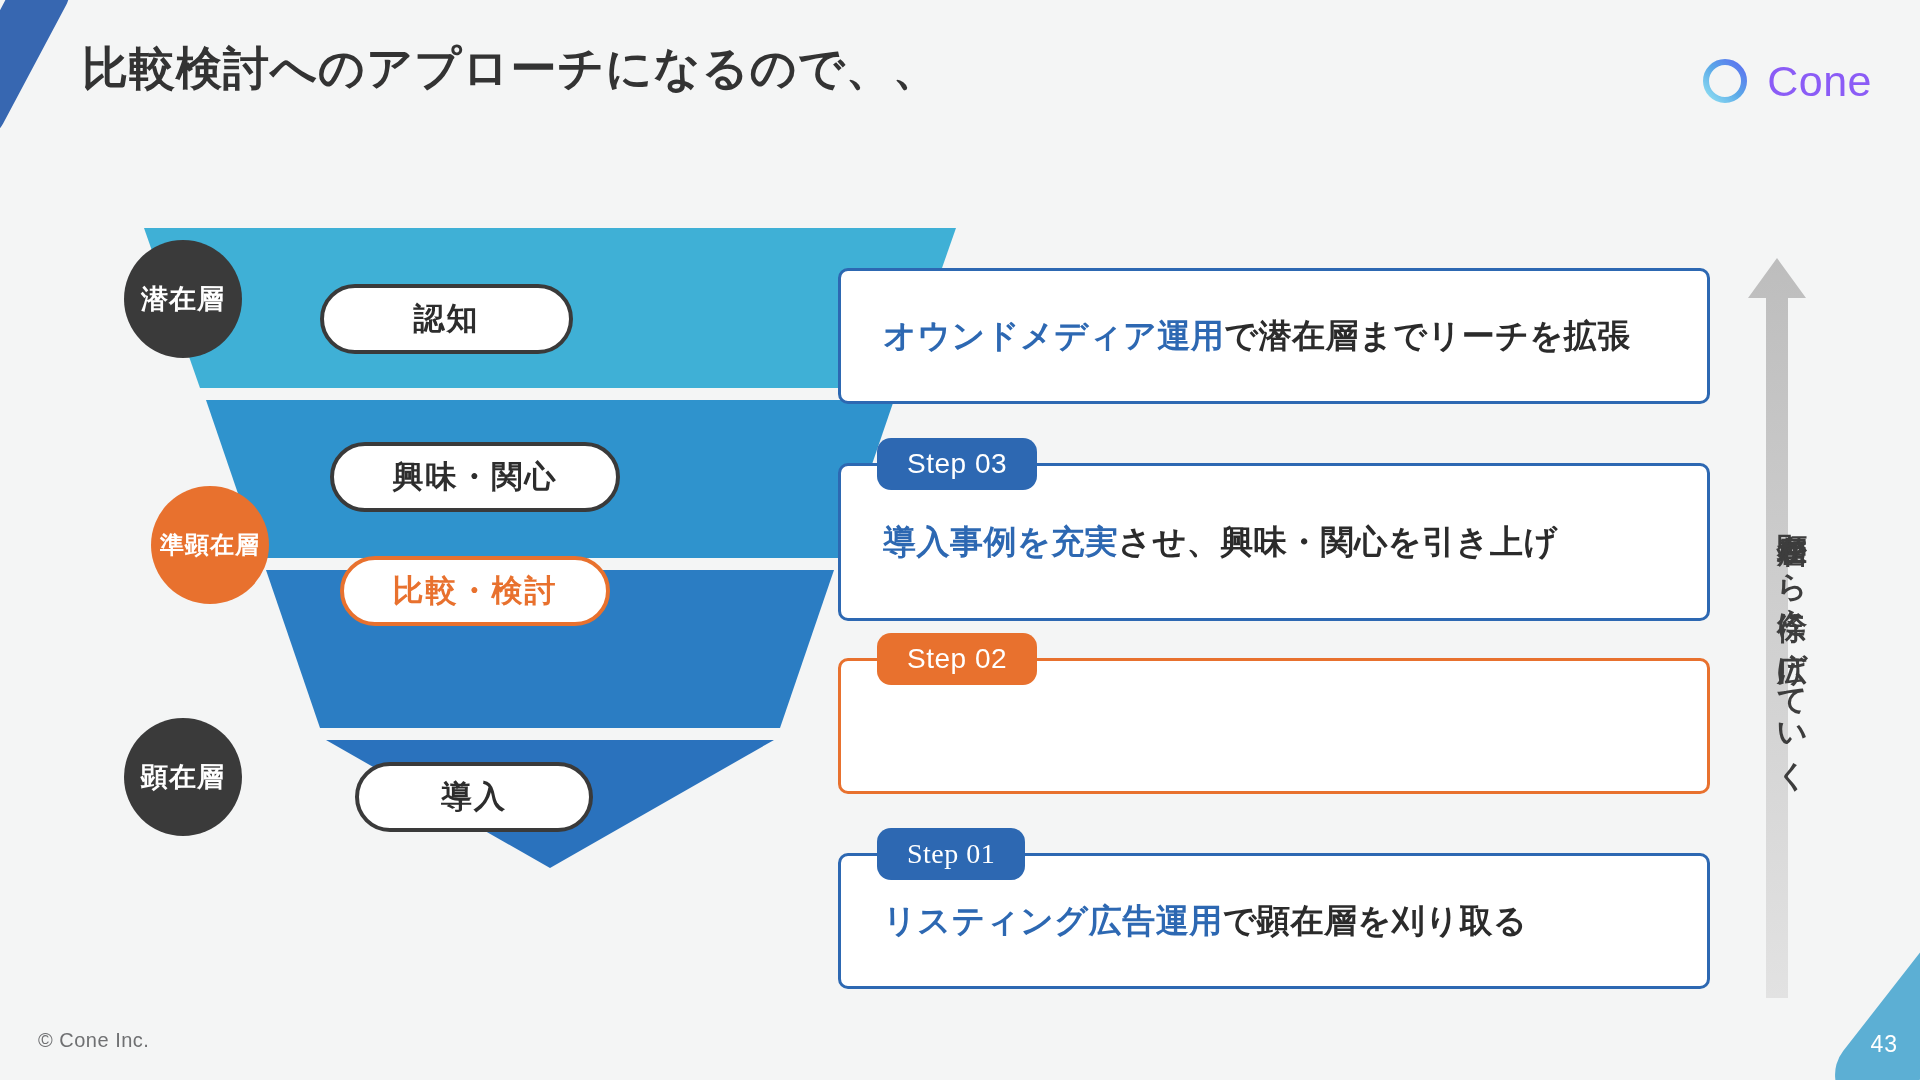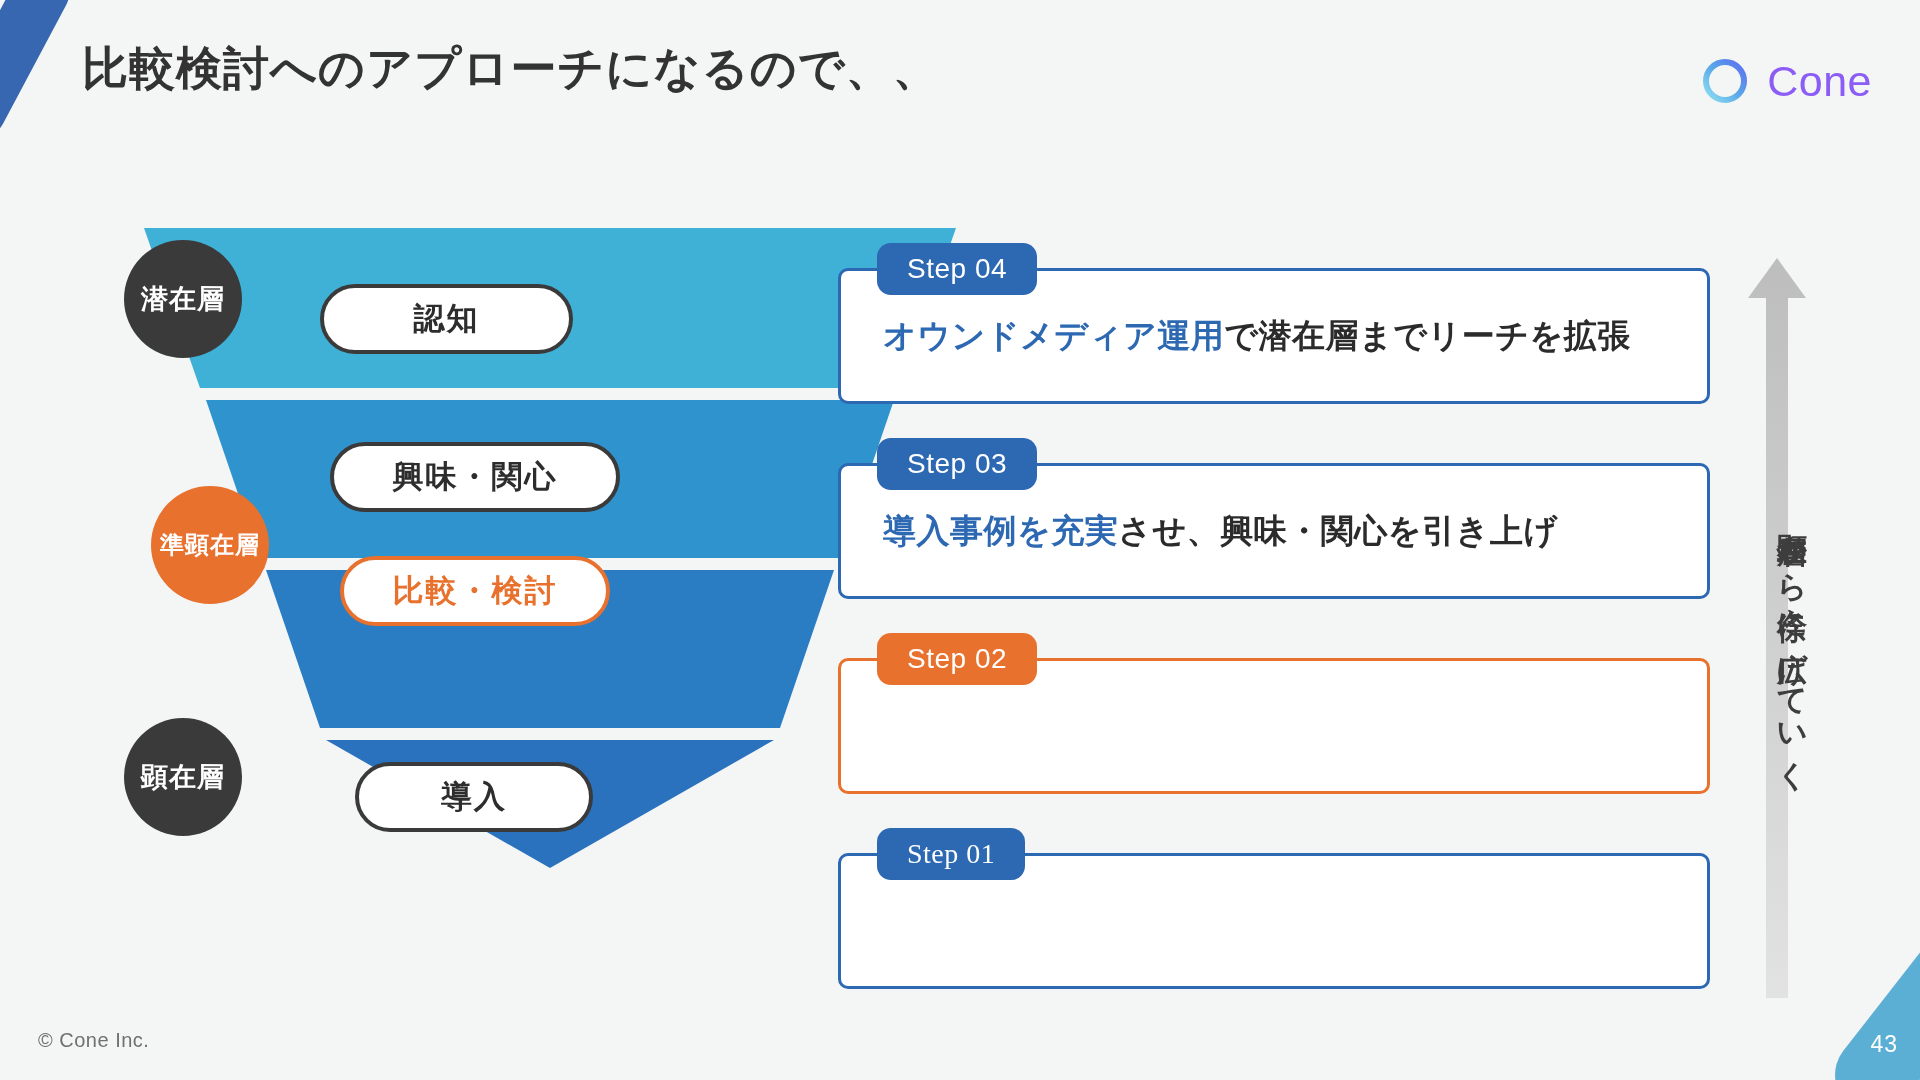--- a/index.html
+++ b/index.html
@@ -239,39 +239,41 @@
     </div>
     <div class="stage-pill pill-orange" style="left:200px; top:328px; width:262px; height:62px;">
       <span>比較・検討</span>
     </div>
     <div class="stage-pill pill-dark" style="left:215px; top:488px; width:230px; height:62px;">
       <span>導入</span>
     </div>
   </div>
 
   <div class="card card-blue" style="left:838px; top:268px; width:872px; height:136px;">
-    <div class="card-tag tag-blue">Step 04</div>
     <div class="card-text">
       <span class="hl-blue">オウンドメディア運用</span><span>で潜在層までリーチを拡張</span>
     </div>
   </div>
 
-  <div class="card card-blue" style="left:838px; top:463px; width:872px; height:136px;">
+  <div class="card card-blue" style="left:838px; top:463px; width:872px; height:158px;">
     <div class="card-tag tag-blue">Step 03</div>
     <div class="card-text">
       <span class="hl-blue">導入事例を充実</span><span>させ、興味・関心を引き上げ</span>
     </div>
   </div>
 
   <div class="card card-orange" style="left:838px; top:658px; width:872px; height:136px;padding-left:16px;">
     <div class="card-tag tag-orange">Step 02</div>
   </div>
 
   <div class="card card-blue" style="left:838px; top:853px; width:872px; height:136px;font-family:Liberation Serif, serif;">
     <div class="card-tag tag-blue">Step 01</div>
+    <div class="card-text">
+      <span class="hl-blue">リスティング広告運用</span><span>で顕在層を刈り取る</span>
+    </div>
   </div>
 
   <svg class="side-arrow" viewBox="0 0 62 740">
     <defs>
       <linearGradient id="arrGrad" x1="0" y1="0" x2="0" y2="1">
         <stop offset="0%" stop-color="#bdbdbd"></stop>
         <stop offset="100%" stop-color="#e2e2e2"></stop>
       </linearGradient>
     </defs>
     <polygon points="31,0 60,40 42,40 42,740 20,740 20,40 2,40" fill="url(#arrGrad)"></polygon>

